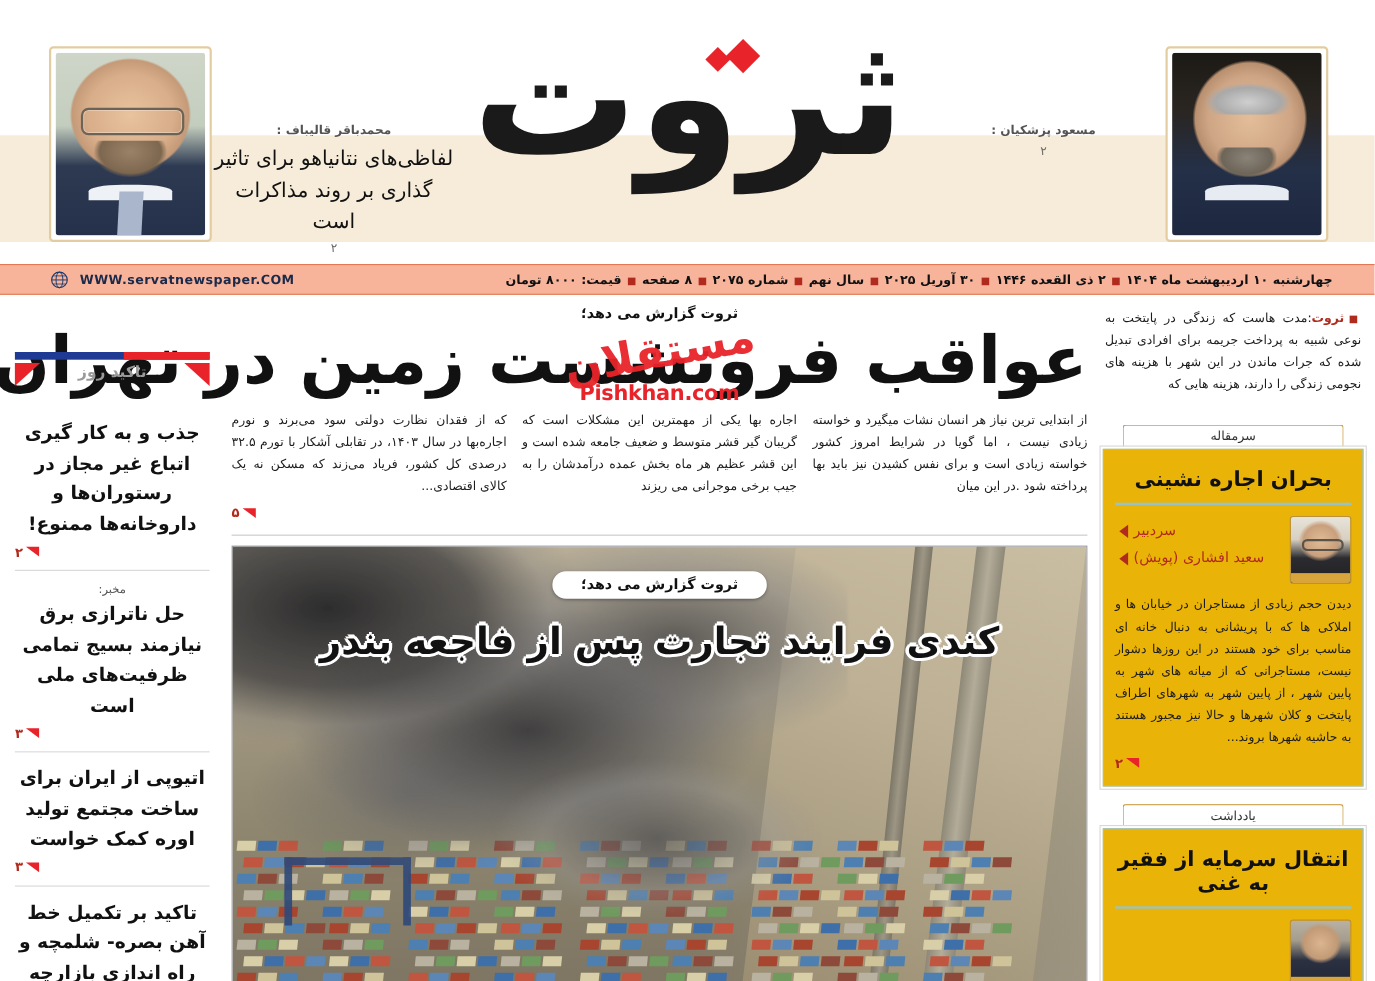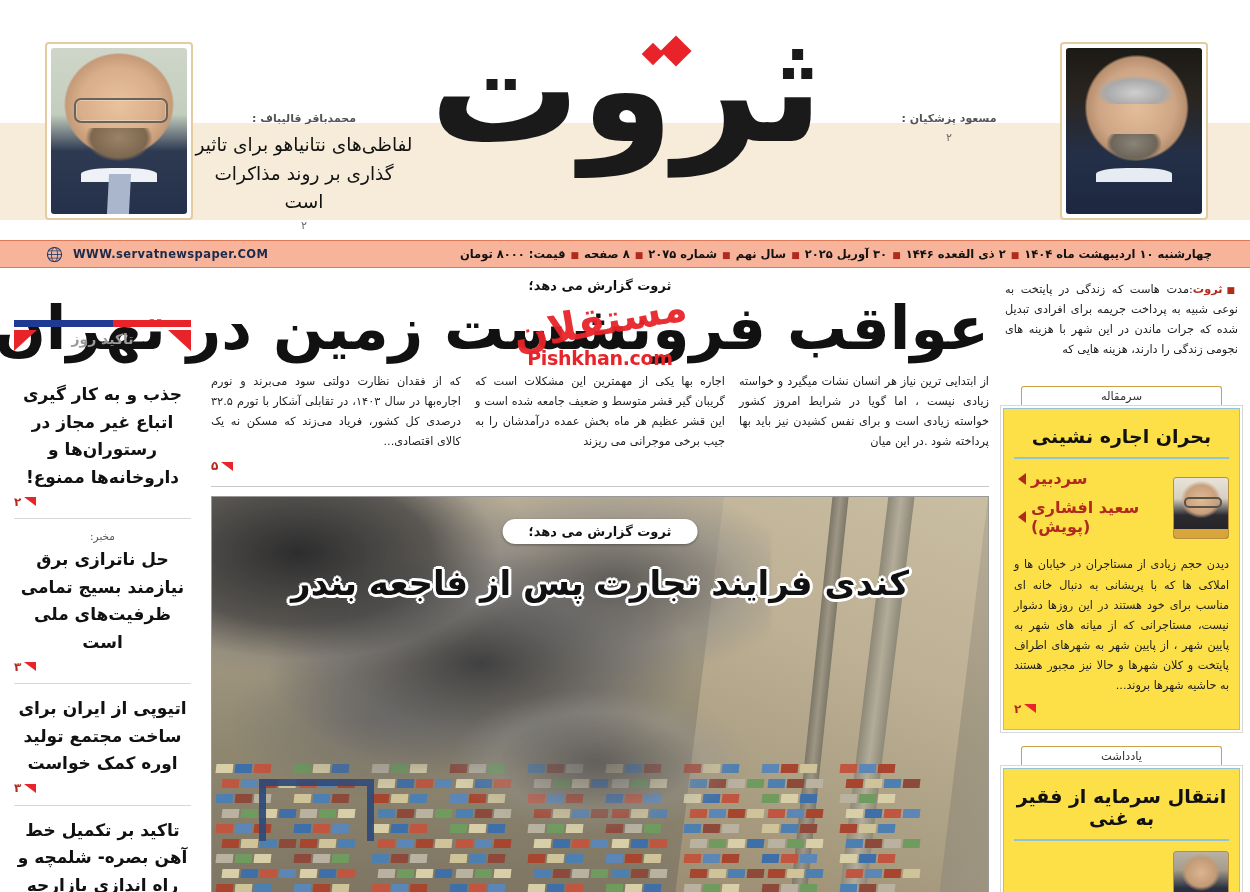--- a/index.html
+++ b/index.html
@@ -275,21 +275,21 @@
 
   .op-box { position: relative; margin-top: 16px; }
   .op-tabwrap { position: relative; height: 22px; }
   .op-tab {
     position:absolute; right: 18px; top:0; left: 18px;
     background:#fff; border: 1px solid #cda14a; border-bottom:none;
     border-radius: 3px 3px 0 0; text-align:center;
     font-size: 11.5px; color:#333; padding: 2px 0 3px 0;
   }
   .op-frame {
-    border: 1px solid #8fc4d9; background:#fde047; padding: 10px 10px 12px 10px;
+    border: 1px solid #8fc4d9; background:#eab308; padding: 10px 10px 12px 10px;
     position: relative;
   }
   .op-frame::before {
     content:""; position:absolute; left:-4px; top:-4px; right:-4px; bottom:-4px;
     border: 1px solid #d8d8d8; pointer-events:none;
   }
   .op-title {
     font-size: 19px; font-weight: bold; color:#111; text-align:center;
     padding: 6px 0 10px 0; border-bottom: 2px solid #8fc4d9; margin-bottom: 10px;
   }
@@ -312,21 +312,21 @@
   .op-avatar.a2 {
     background:
       radial-gradient(ellipse 46% 40% at 50% 34%, #dbb590 0%, #c29a76 60%, transparent 78%),
       linear-gradient(180deg, #b9b2a4 0%, #a49c8c 30%, #2b3140 60%, #202636 100%);
   }
   .op-avatar .avatar-bar {
     position:absolute; left:0; right:0; bottom:0; height: 9px; background:#d8a43c;
   }
   .op-meta { flex: 1 1 auto; text-align: left; padding-left: 4px; }
   .op-role, .op-name {
-    font-size: 16px; color:#b02b1e; font-weight: bold;
+    font-size: 13px; color:#b02b1e; font-weight: normal;
     display:flex; align-items:center; justify-content:flex-end; gap: 5px;
     margin-bottom: 10px;
   }
   .op-role::after, .op-name::after {
     content:""; width:0; height:0;
     border-top: 6px solid transparent; border-bottom: 6px solid transparent;
     border-right: 8px solid #b02b1e;
   }
   .op-body {
     font-size: 11.2px; line-height: 1.8; color:#1c1c1c; text-align: justify;

